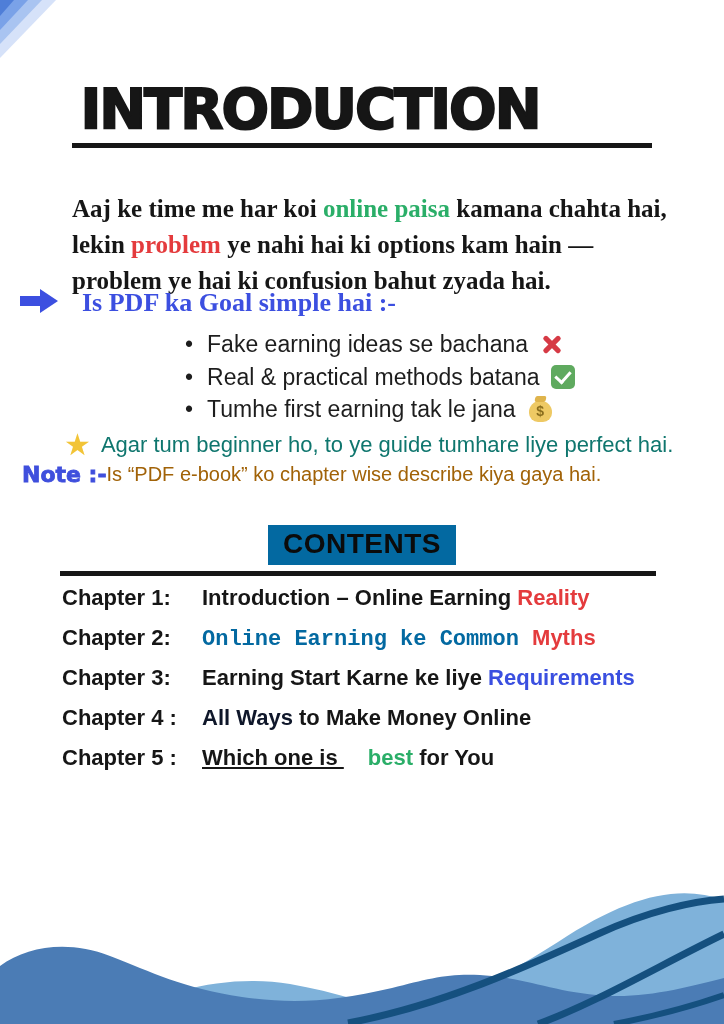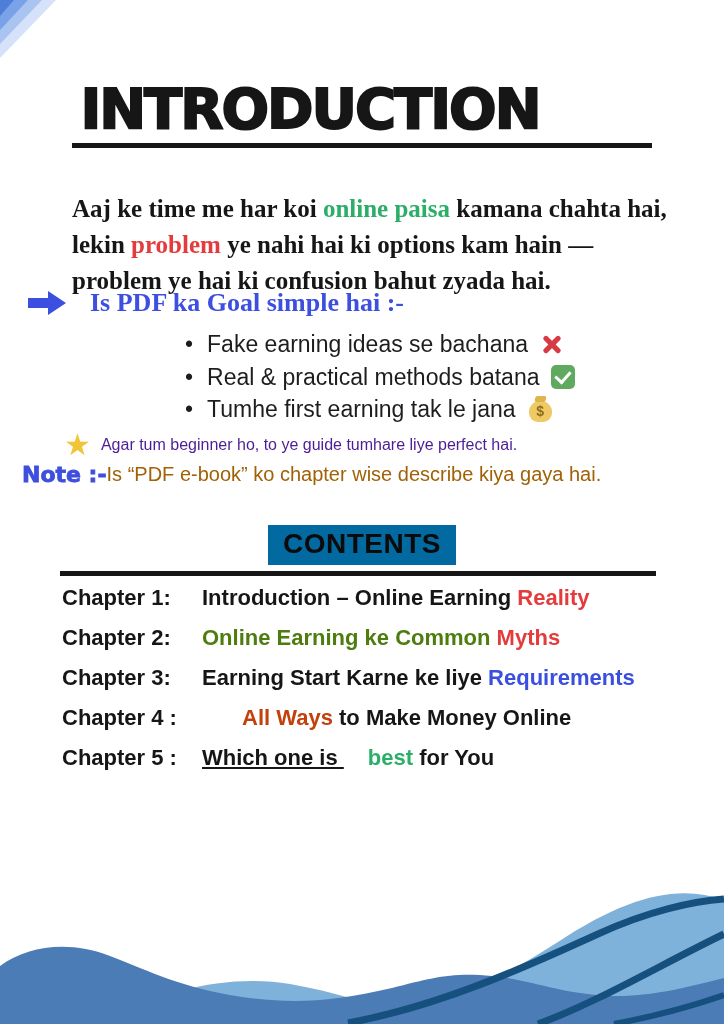--- a/index.html
+++ b/index.html
@@ -27,22 +27,22 @@
   }
   
   .intro{
     position:absolute;left:72px;top:155px;
     font-family:"Liberation Serif",serif;
     font-weight:700;font-size:25px;line-height:36px;
     color:#141414;white-space:nowrap;margin-top:36px;
   }
   
   .goal-row{
-    position:absolute;left:28px;top:288px;
-    display:flex;align-items:center;gap:24px;
+    position:absolute;left:20px;top:288px;
+    display:flex;gap:24px;
   }
   .goal-heading{
     font-family:"Liberation Serif",serif;
     font-weight:700;font-size:26px;color:#3c4fe0;white-space:nowrap;
   }
   
   .bullets{
     position:absolute;left:185px;top:328px;margin:0;padding:0;
     list-style:none;
   }
@@ -80,21 +80,21 @@
   .ic-money::before{
     content:"";position:absolute;top:-5px;left:6px;width:11px;height:6px;
     background:#dfb44c;border-radius:2px;transform:skewX(-12deg);
   }
   
   .tip-row{
     position:absolute;left:64px;top:430px;
     display:flex;align-items:center;gap:10px;
   }
   .star{font-size:30px;color:#f2c437;line-height:30px;}
-  .tip-text{font-size:16px;color:#4c1d95;font-family:"Liberation Sans",sans-serif;white-space:nowrap;}
+  .tip-text{font-size:22px;color:#0f766e;font-family:"Liberation Sans",sans-serif;white-space:nowrap;}
   
   .note-row{
     position:absolute;left:22px;top:462px;
     display:flex;align-items:center;gap:0;
   }
   .note-label{
     font-family:"DejaVu Sans",sans-serif;font-weight:900;font-size:22px;
     color:#3f4fdd;-webkit-text-stroke:0.8px #3f4fdd;white-space:nowrap;
   }
   .note-text{font-size:20px;color:#a16207;white-space:nowrap;}
@@ -178,29 +178,29 @@
   <div class="contents-heading">CONTENTS</div>
   <div class="contents-rule"></div>
 
   <div class="chapters">
     <div class="ch-row">
       <span class="ch-label">Chapter 1:</span>
       <span class="ch-title"><span style="color: rgb(22, 22, 22);">Introduction – Online Earning </span><span style="color: rgb(228, 59, 61);">Reality</span></span>
     </div>
     <div class="ch-row">
       <span class="ch-label">Chapter 2:</span>
-      <span class="ch-title"><span style="color: #4d7c0f;">Online Earning ke Common </span><span style="color: rgb(228, 59, 61);">Myths</span></span>
+      <span class="ch-title"><span style="color: #0369a1; font-family: Liberation Mono, monospace;">Online Earning ke Common </span><span style="color: rgb(228, 59, 61);">Myths</span></span>
     </div>
     <div class="ch-row">
       <span class="ch-label">Chapter 3:</span>
       <span class="ch-title"><span style="color: rgb(22, 22, 22);">Earning Start Karne ke liye </span><span style="color: rgb(58, 79, 224);">Requirements</span></span>
     </div>
     <div class="ch-row">
       <span class="ch-label">Chapter 4 :</span>
-      <span class="ch-title"><span style="color: #c2410c; margin-left: 40px;">All Ways</span><span style="color: rgb(22, 22, 22);"> to Make Money Online</span></span>
+      <span class="ch-title"><span style="color: #0f172a;">All Ways</span><span style="color: rgb(22, 22, 22);"> to Make Money Online</span></span>
     </div>
     <div class="ch-row">
       <span class="ch-label">Chapter 5 :</span>
       <span class="ch-title"><span style="color: rgb(22, 22, 22); text-decoration: underline;">Which one is </span><span style="color: rgb(42, 174, 104); margin-left: 24px;">best</span><span style="color: rgb(22, 22, 22);"> for You</span></span>
     </div>
   </div>
 
   <svg class="waves" width="724" height="140" viewBox="0 0 724 140">
 
     <path d="M 724 16 C 678 0, 628 12, 558 58 C 498 96, 448 122, 388 134 C 368 138, 350 140, 336 140 L 724 140 Z" fill="#7fb2da"></path>

